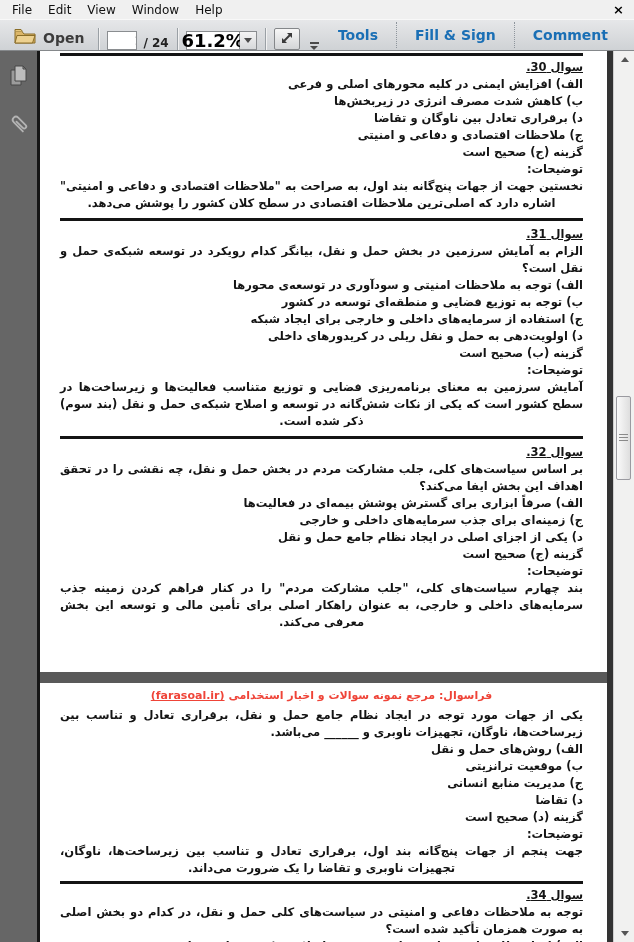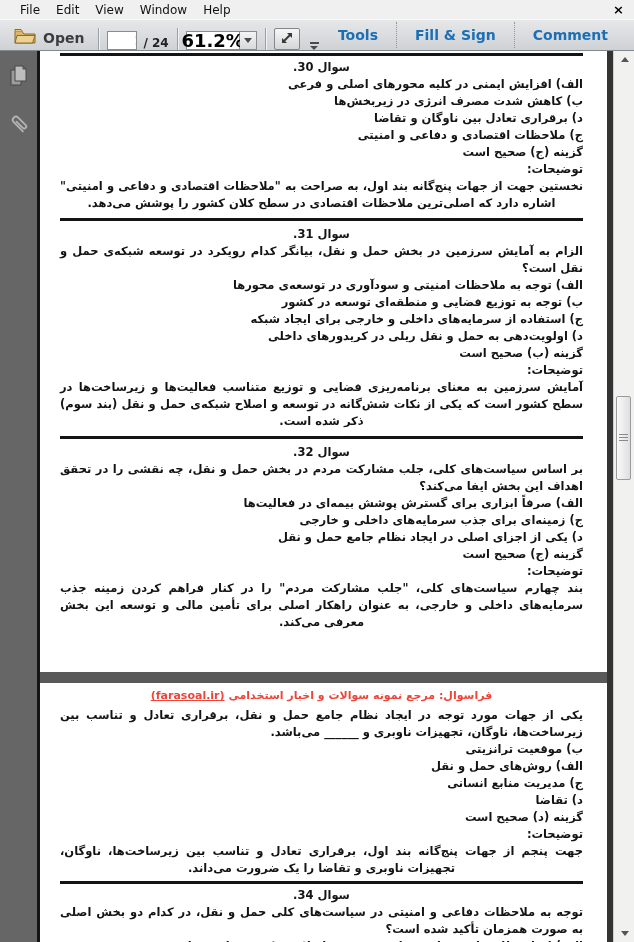--- a/index.html
+++ b/index.html
@@ -2,21 +2,21 @@
 <html><head>
 <meta charset="utf-8">
 <style>
   * { box-sizing: border-box; margin: 0; padding: 0; }
   html,body { width:634px; height:942px; overflow:hidden; }
   body { font-family:"DejaVu Sans", sans-serif; background:#f0f0f0; }
   .window { width:634px; height:942px; display:flex; flex-direction:column; }
 
   
   .menubar { height:19px; background:#f0f0f0; display:flex; align-items:center;
-             padding:0 4px; font-size:12px; color:#111; flex:0 0 auto;margin-left:8px; }
+             padding:0 4px; font-size:12px; color:#111; flex:0 0 auto; }
   .menu-item { padding:1px 8px; cursor:default; }
   .close-x { margin-left:auto; margin-right:6px; font-weight:bold; font-size:13px; line-height:13px; color:#000; }
 
   
   .toolbar { height:32px; background:linear-gradient(#e6e7e9,#cfd2d5);
              border-top:1px solid #f8f8f8; border-bottom:1px solid #85888b;
              display:flex; align-items:flex-end; padding:0 8px; flex:0 0 auto; }
   .tb-sep { width:1px; height:22px; background:#9aa0a5; box-shadow:1px 0 0 #f2f2f2; margin:0 8px; }
   .open-btn { display:flex; align-items:center; gap:7px; padding:2px 6px; border-radius:3px; }
   .open-label { font-size:14px; font-weight:bold; color:#3c3c3c; }
@@ -48,21 +48,21 @@
 
   .docpane { flex:1 1 auto; background:#595959; border-left:3px solid #161616; border-right:6px solid #333;
              display:flex; flex-direction:column; min-width:0; overflow:hidden; }
   .page { background:#fff; overflow:hidden; padding:0 24px 0 20px; direction:rtl; }
   .page1 { height:621px; flex:0 0 auto; }
   .page-gap { height:11px; flex:0 0 auto; }
   .page2 { flex:1 1 auto; }
 
   
   .doc-text { font-size:11.5px; font-weight:bold; color:#141414; line-height:17px; }
-  .qlabel { text-align:center; }
+  .qlabel { text-align:right;text-decoration:underline; }
   .qbody  { text-align:justify; text-align-last:right; }
   .opt    { text-align:right; }
   .expl   { text-align:justify; text-align-last:center; }
   .rule   { border:none; border-top:3px solid #141414; margin:6px 0 5px; }
   .rule-top { border:none; border-top:3px solid #141414; margin:2px 0 3px; }
   .p2rule { border:none; border-top:3px solid #141414; margin:4px 0 3px; }
 
   .site-header { text-align:center; font-size:11px; line-height:15px; color:#ef4438; margin:5px 0 4px; direction:rtl; }
   .site-link { color:#ef4438; text-decoration:underline; }
 
@@ -201,22 +201,22 @@
       </div>
 
       <div class="page-gap"></div>
 
       <div class="page page2 doc-text">
         <div class="site-header">
           <span>فراسوال: مرجع نمونه سوالات و اخبار استخدامی</span>
           <span class="site-link" dir="ltr">(farasoal.ir)</span>
         </div>
         <div class="qbody">يكی از جهات مورد توجه در ايجاد نظام جامع حمل و نقل، برقراری تعادل و تناسب بين زيرساخت‌ها، ناوگان، تجهيزات ناوبری و ______ می‌باشد.</div>
+        <div class="opt">الف) روش‌های حمل و نقل</div>
         <div class="opt">ب) موقعيت ترانزيتی</div>
-        <div class="opt">الف) روش‌های حمل و نقل</div>
         <div class="opt">ج) مديريت منابع انسانی</div>
         <div class="opt">د) تقاضا</div>
         <div class="opt">گزينه (د) صحيح است</div>
         <div class="opt">توضيحات:</div>
         <div class="expl">جهت پنجم از جهات پنج‌گانه بند اول، برقراری تعادل و تناسب بين زيرساخت‌ها، ناوگان، تجهيزات ناوبری و تقاضا را يک ضرورت می‌داند.</div>
 
         <hr class="p2rule">
         <div class="qlabel">سوال 34.</div>
         <div class="qbody">توجه به ملاحظات دفاعی و امنيتی در سياست‌های كلی حمل و نقل، در كدام دو بخش اصلی به صورت همزمان تأكيد شده است؟</div>
         <div class="opt">الف) ايجاد نظام جامع حمل و نقل و توسعه و اصلاح شبكه‌ی حمل و نقل</div>

